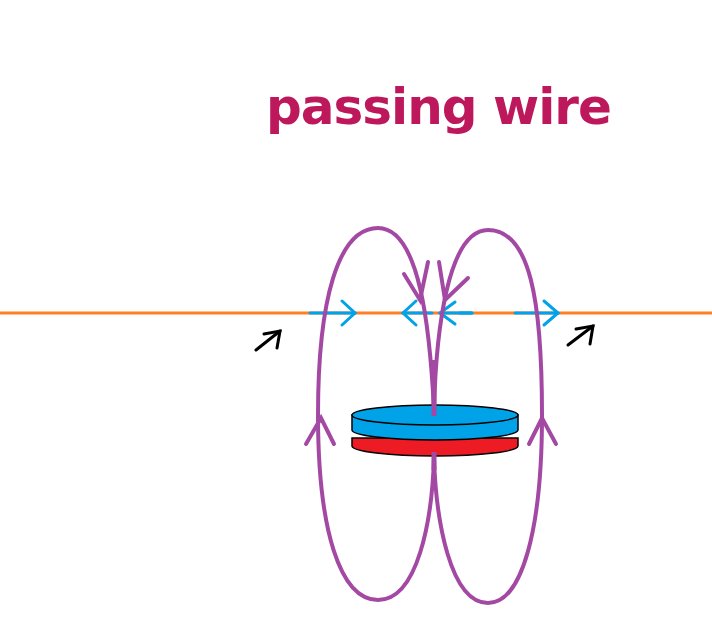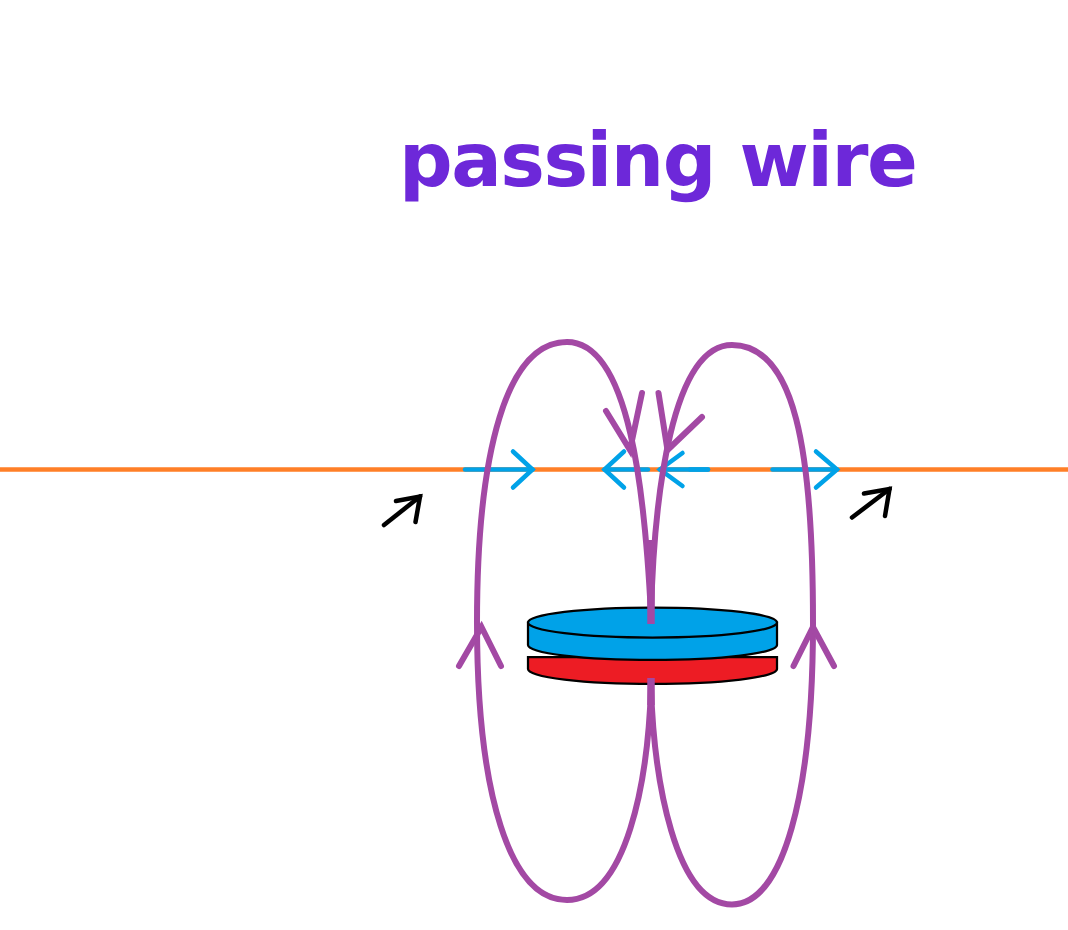--- a/index.html
+++ b/index.html
@@ -1,21 +1,21 @@
 <!DOCTYPE html>
 <html><head>
   <meta charset="utf-8">
   <style>
     html, body { margin: 0; padding: 0; background: #ffffff; }
     body { width: 712px; height: 620px; position: relative; overflow: hidden; }
     .title {
       position: absolute; left: 266px; top: 82px;
       font-family: "DejaVu Sans", sans-serif; font-weight: bold;
       font-size: 50px; letter-spacing: -1px; line-height: 1;
-      color: #6d28d9;
+      color: #be185d;
     }
     svg.diagram { position: absolute; left: 0; top: 0; }
   </style>
 </head>
 <body>
 
 <div class="title">passing wire</div>
 
 <svg class="diagram" width="712" height="620" viewBox="0 0 712 620">
 

